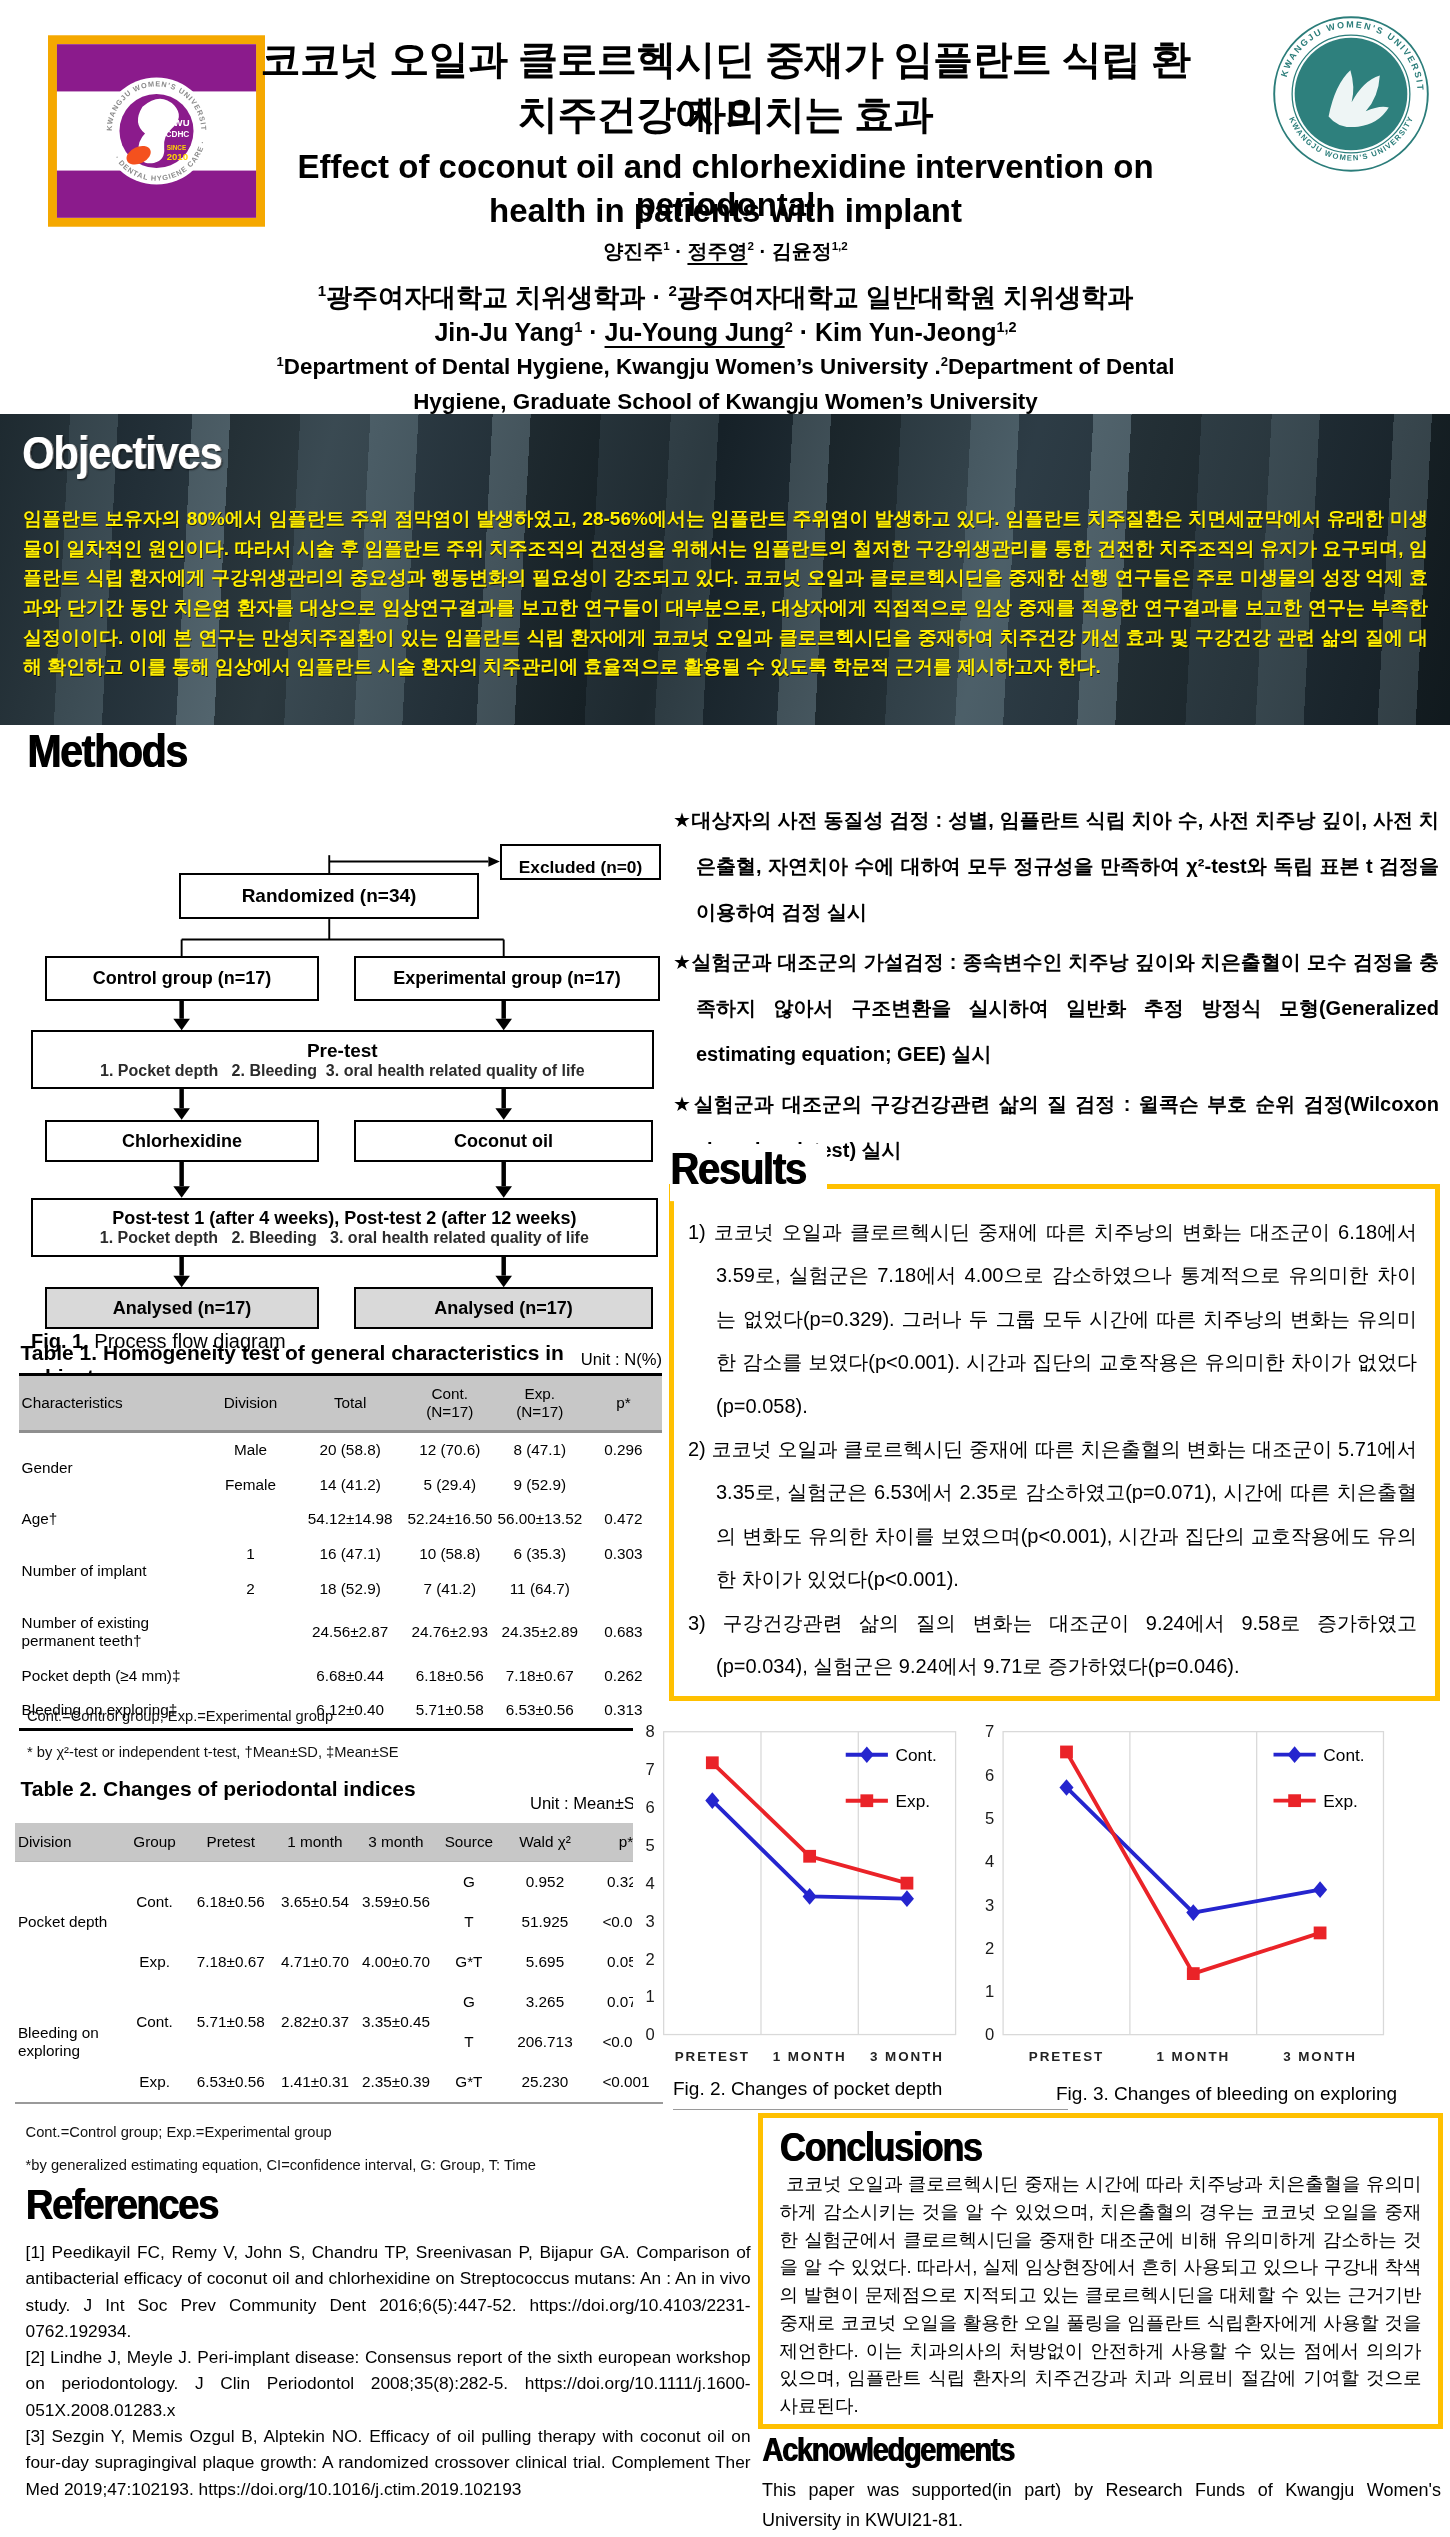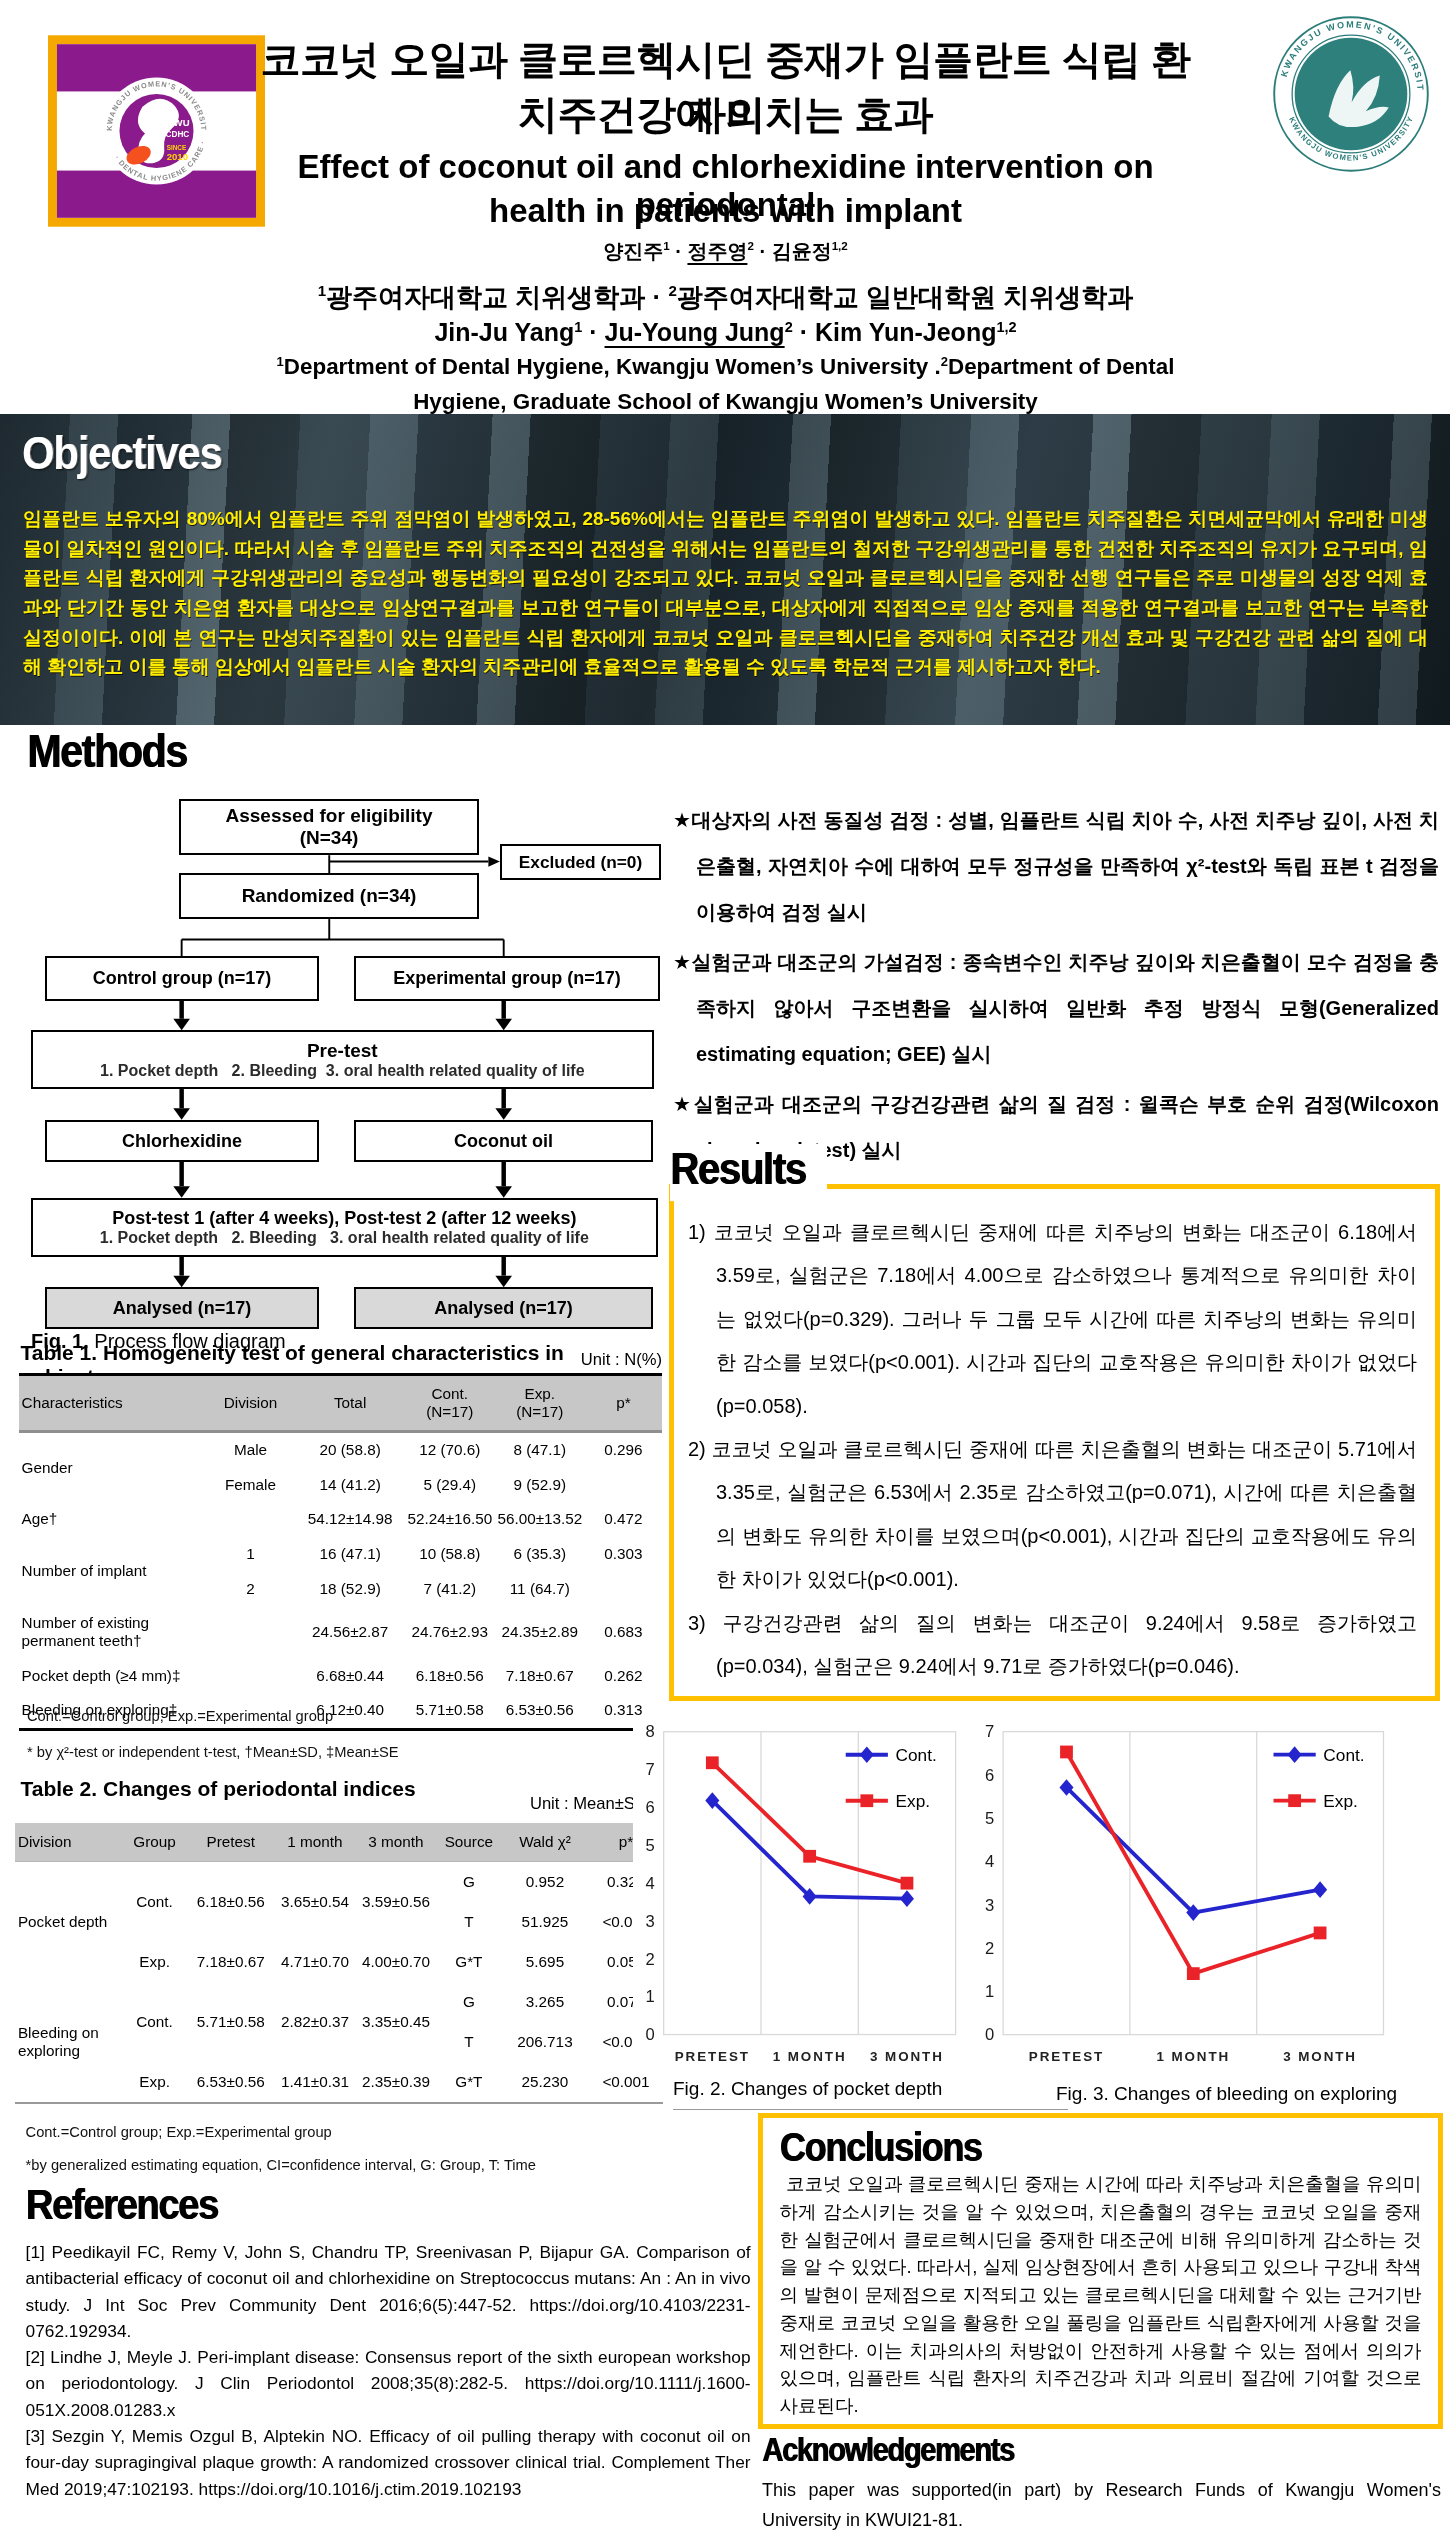--- a/index.html
+++ b/index.html
@@ -178,25 +178,21 @@
         <rect x="238.5" y="574" width="7" height="38"></rect>
           <polygon points="229,612 255,612 242,630"></polygon>
         <rect x="742.5" y="574" width="7" height="38"></rect>
           <polygon points="733,612 759,612 746,630"></polygon>
         <rect x="238.5" y="722" width="7" height="30"></rect>
           <polygon points="229,752 255,752 242,770"></polygon>
         <rect x="742.5" y="722" width="7" height="30"></rect>
           <polygon points="733,752 759,752 746,770"></polygon>
       </g>
     </svg>
-    <div class="fbox f30" style="left:152px;top:3.8px;width:300px;height:56px;">
-      <span>Assessed for eligibility</span>
-        <span>(N=34)</span>
-    </div>
-    <div class="fbox f27" style="left:473px;top:49px;width:161px;height:36px;">
+    <div class="fbox f27" style="left:473px;top:49px;width:161px;height:36px;justify-content:flex-end;">
         <span>Excluded (n=0)</span>
       </div>
     <div class="fbox f30" style="left:152px;top:78px;width:300px;height:46px;">
         <span>Randomized (n=34)</span>
       </div>
     <div class="fbox f28" style="left:18px;top:161px;width:274px;height:45px;">
         <span>Control group (n=17)</span>
       </div>
     <div class="fbox f28" style="left:327px;top:161px;width:306px;height:45px;">
         <span>Experimental group (n=17)</span>

